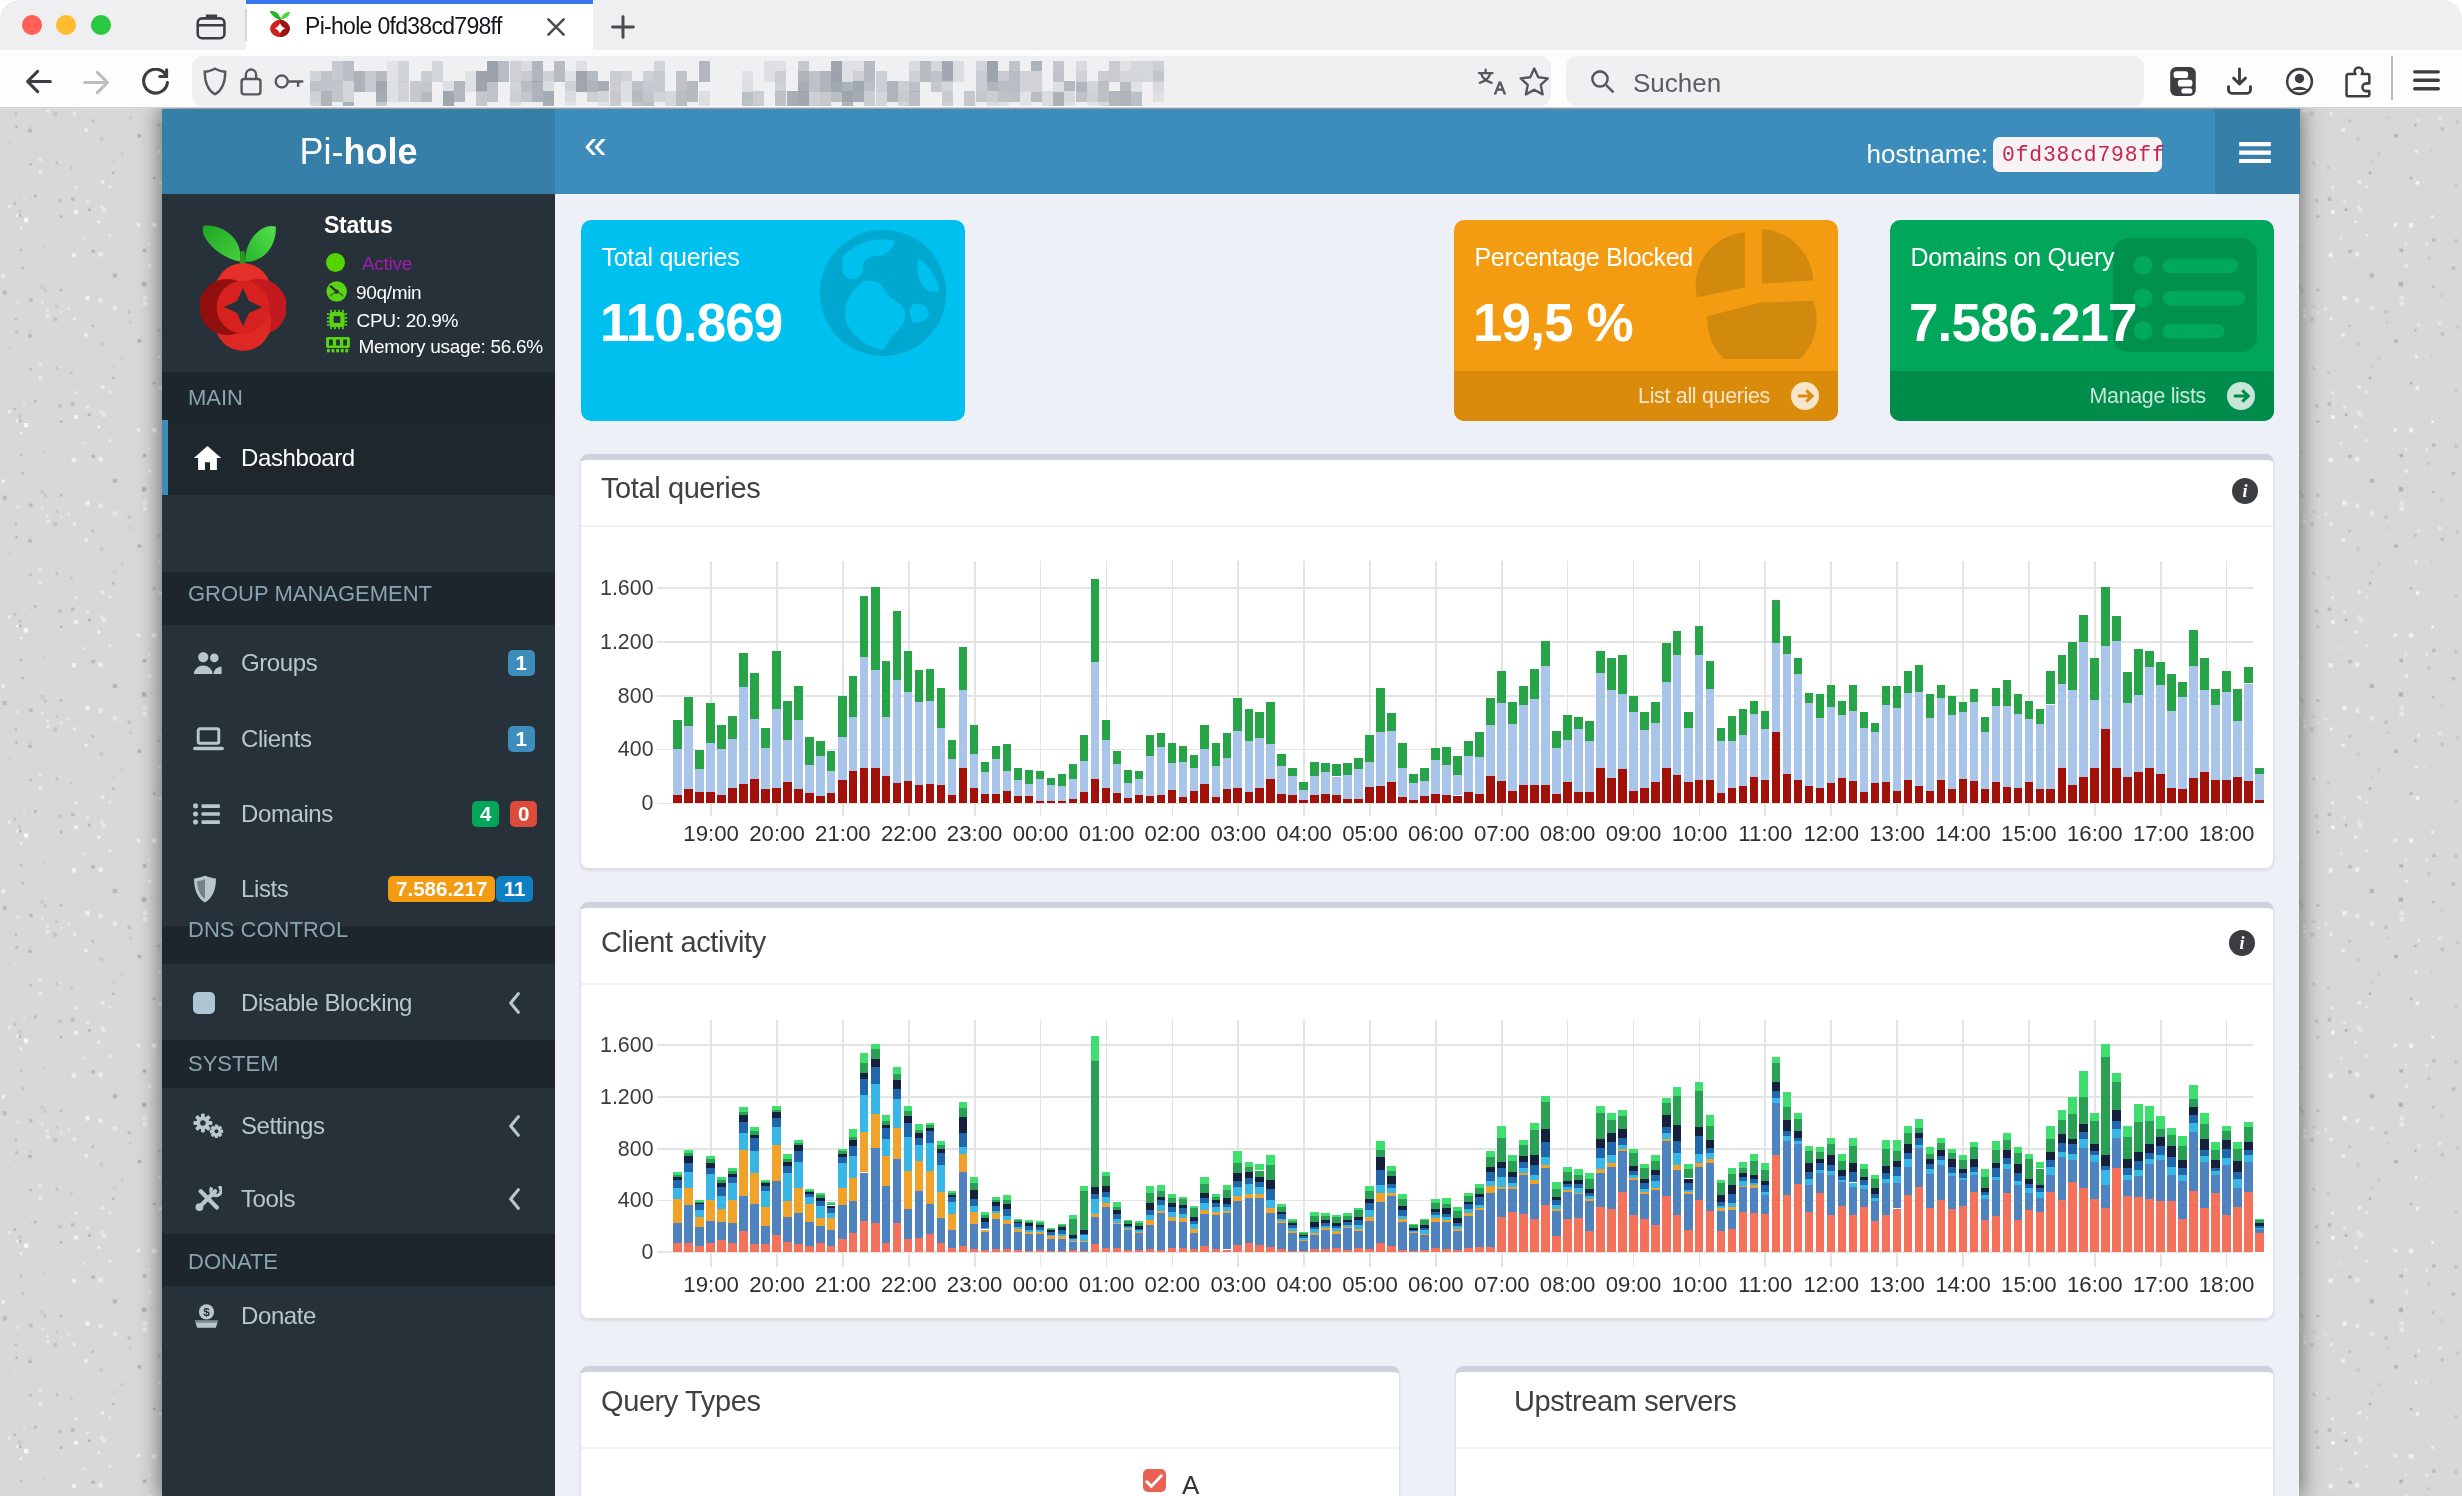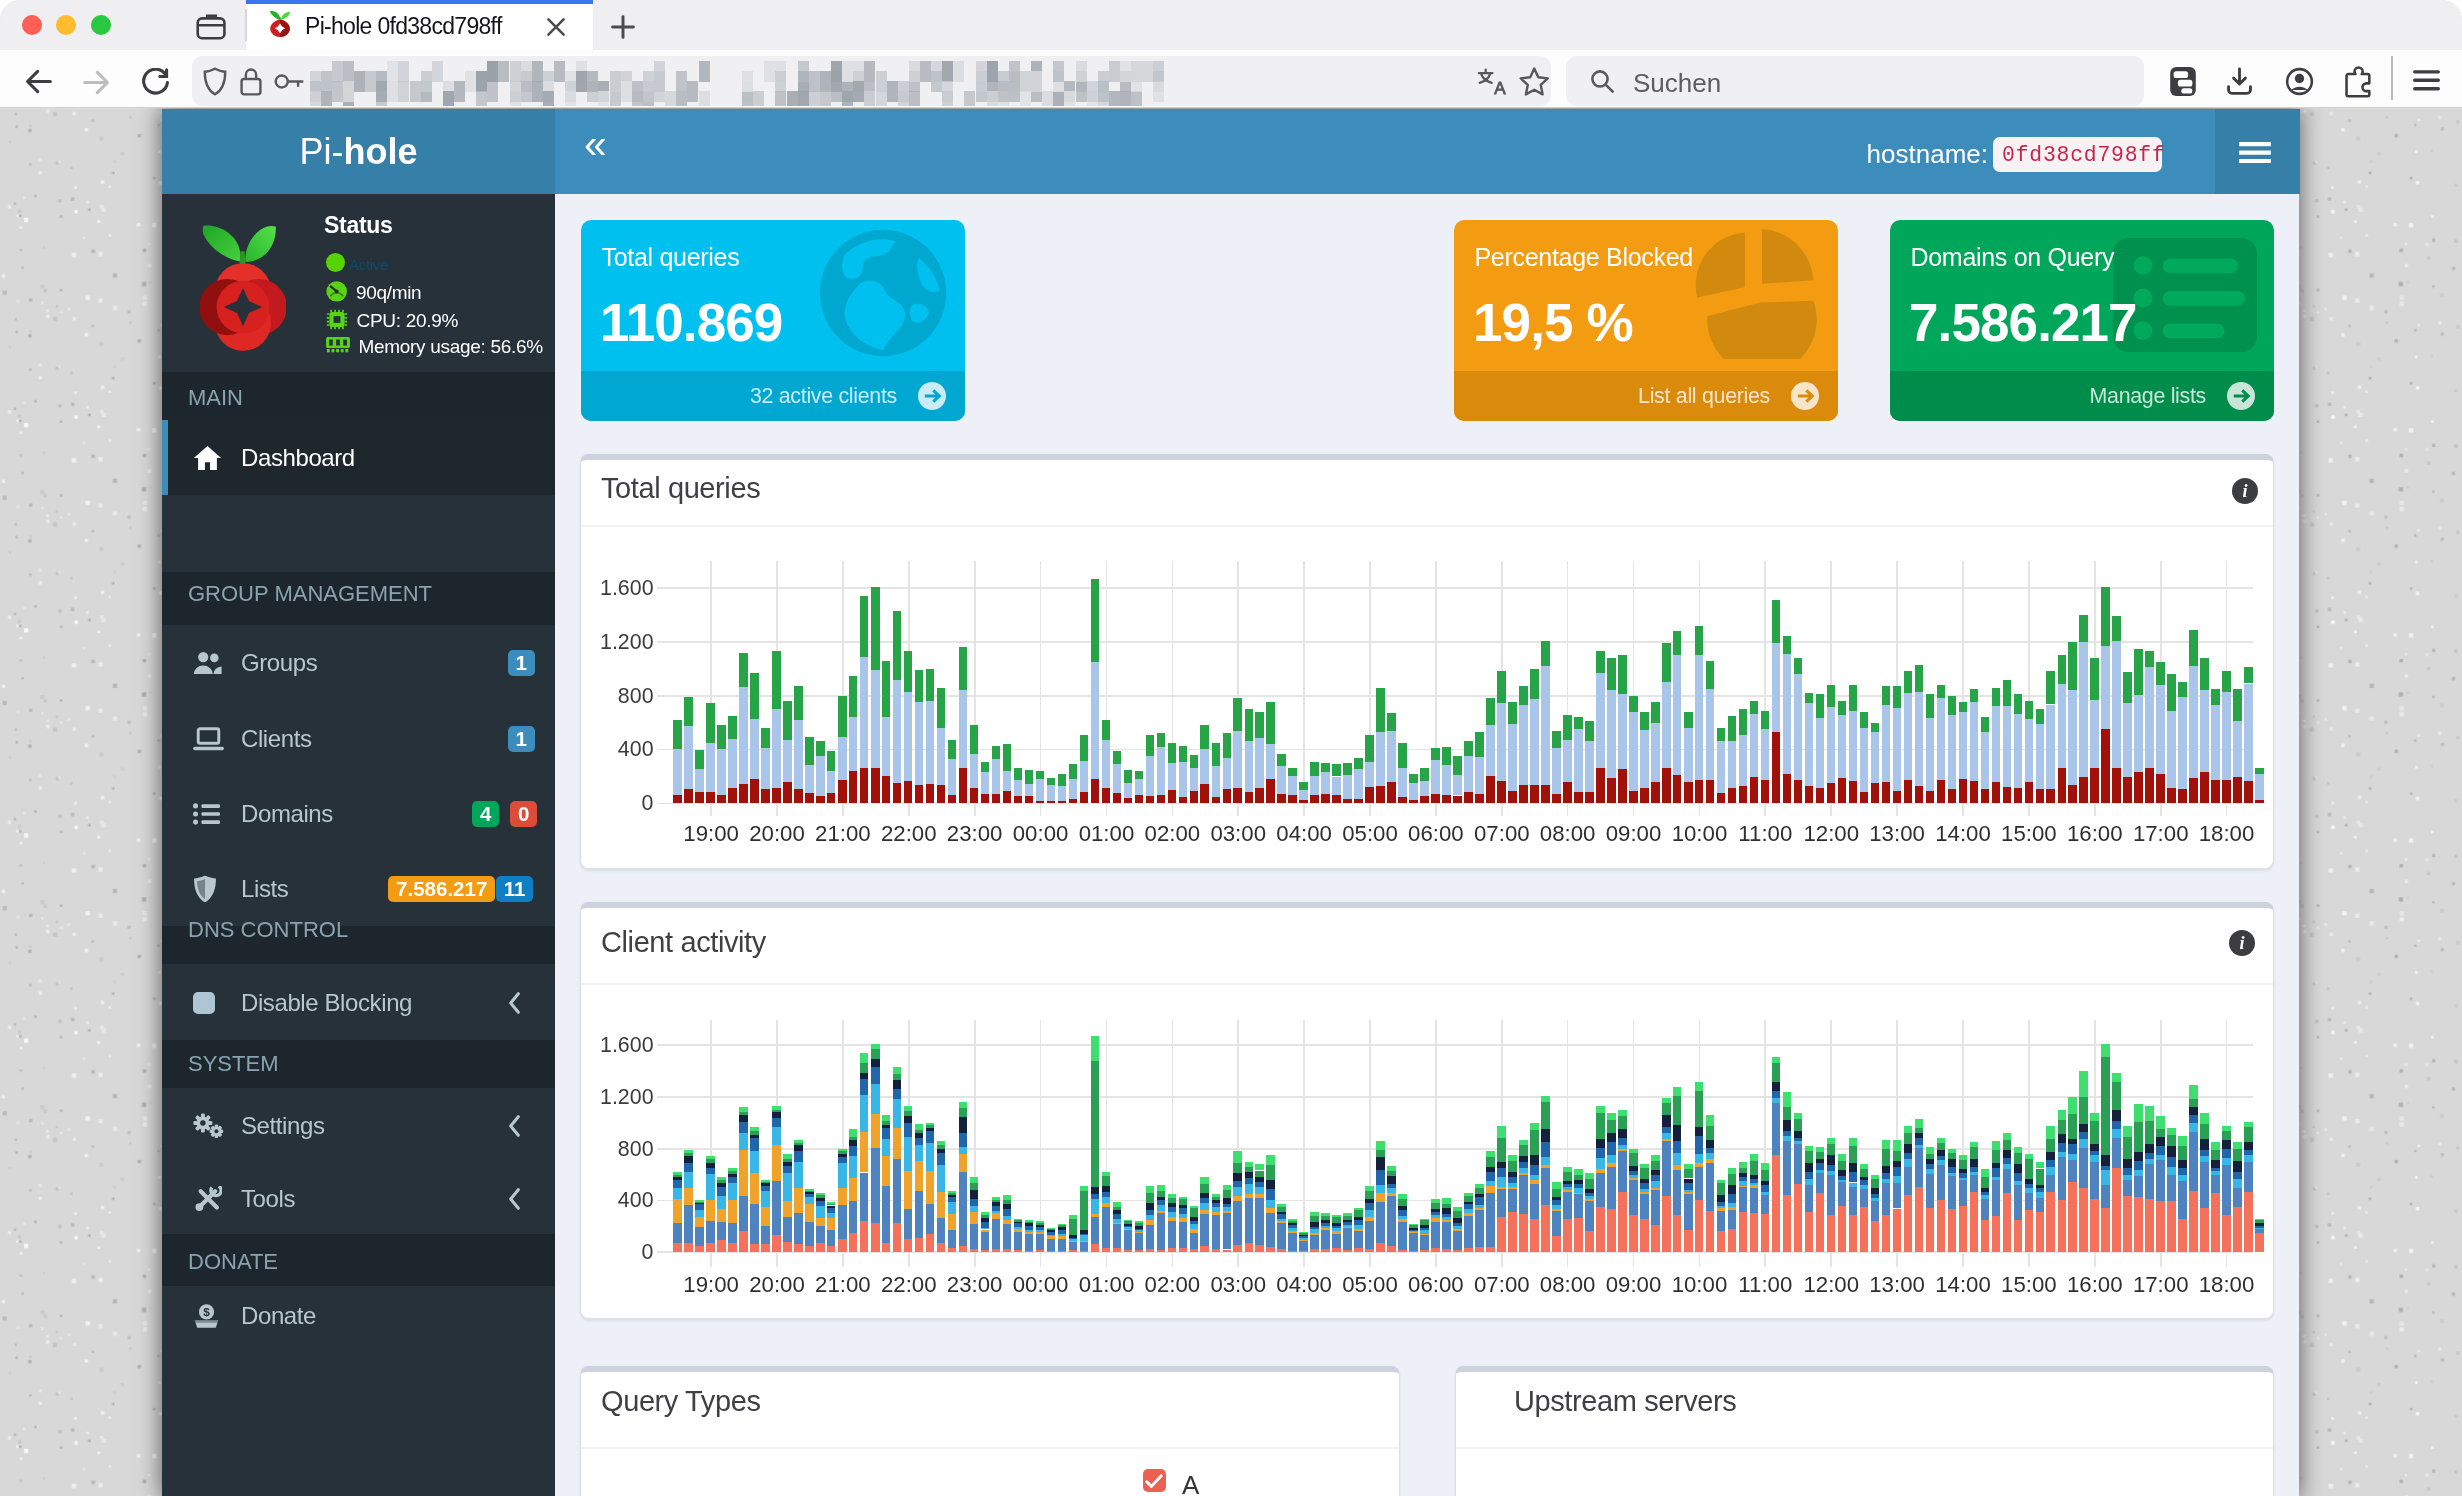--- a/index.html
+++ b/index.html
@@ -183,21 +183,21 @@
 <circle cx="50.5" cy="82" r="33" fill="#e5302a"></circle>
 <circle cx="69" cy="100.5" r="33" fill="#c21a1e"></circle>
 <circle cx="50.5" cy="119" r="33" fill="#dd2824"></circle>
 <circle cx="32" cy="100.5" r="33" fill="#91100f"></circle>
 <circle cx="50.5" cy="100.5" r="31" fill="#d6211f"></circle>
 <path d="M50.5 78 L57.5 93.5 L73 100.5 L57.5 107.5 L50.5 123 L43.5 107.5 L28 100.5 L43.5 93.5 Z" fill="#263139"></path>
 </svg>
       <div class="abs" style="left:162px;top:103px;color:#fff;font-size:23px;font-weight:bold;letter-spacing:-0.3px">Status</div>
       <div class="abs" style="left:164px;top:155px;transform:translateY(-50%);width:256px"><span style="display:inline-block;vertical-align:middle"><svg width="19" height="19" viewBox="0 0 22 22">
             <circle cx="11" cy="11" r="11" fill="#55d400"></circle>
-          </svg></span><span style="color:#0c4a6e;font-size:15px;vertical-align:middle;margin-left:4px;letter-spacing:-0.3px;white-space:nowrap">Active</span></div>
+          </svg></span><span style="color:#a21caf;font-size:19px;vertical-align:middle;margin-left:17px;letter-spacing:-0.3px;white-space:nowrap">Active</span></div>
       <div class="abs" style="left:164px;top:184px;transform:translateY(-50%);width:256px"><span style="display:inline-block;vertical-align:middle"><svg width="21.4" height="21.4" viewBox="0 0 25 25">
             <circle cx="12.5" cy="12.5" r="12" fill="#59d414"></circle>
             <path d="M12.5 12.5 L5.5 6.5" stroke="#222d32" stroke-width="2.6" stroke-linecap="round"></path>
             <circle cx="12.5" cy="12.5" r="2.4" fill="#263139"></circle>
             <path d="M5 18 a9 9 0 0 1 15 0" fill="none" stroke="#222d32" stroke-width="2" opacity="0.55"></path>
           </svg></span><span style="color:#fff;font-size:19px;vertical-align:middle;margin-left:8.5px;letter-spacing:-0.3px;white-space:nowrap">90q/min</span></div>
       <div class="abs" style="left:164px;top:212px;transform:translateY(-50%);width:256px"><span style="display:inline-block;vertical-align:middle"><svg width="22" height="21.4" viewBox="0 0 26 25">
             <g stroke="#59d414" stroke-width="2">
               <path d="M6 1 V4 M10.7 1 V4 M15.4 1 V4 M20 1 V4 M6 21 V24 M10.7 21 V24 M15.4 21 V24 M20 21 V24 M1 6 H4 M1 10.5 H4 M1 15 H4 M1 19 H4 M22 6 H25 M22 10.5 H25 M22 15 H25 M22 19 H25"></path>
             </g>
@@ -338,27 +338,20 @@
 <div class="card" style="left:419px;background:#00c0ef">
         <svg class="abs" style="left:237px;top:9.4px" width="131" height="128" viewBox="0 0 153 150">
 <circle cx="76" cy="75" r="74" fill="#00a7ce"></circle>
 <path d="M30 31 C45 15 70 8 90 14 C86 26 78 32 66 32 C58 32 52 38 52 46 C52 55 45 60 36 58 C28 56 26 44 30 31 Z" fill="#00c0ef"></path>
 <path d="M52 62 C62 58 74 62 78 72 C82 81 92 83 98 90 C105 98 102 110 94 118 C88 124 80 134 76 142 C60 140 42 128 34 112 C28 99 32 84 40 74 C44 69 48 64 52 62 Z" fill="#00c0ef"></path>
 <path d="M118 34 C130 44 140 58 142 72 C134 76 124 72 120 62 C116 52 114 42 118 34 Z" fill="#00c0ef"></path>
 <path d="M112 88 C120 86 128 90 130 98 C126 108 118 112 110 108 C106 100 106 92 112 88 Z" fill="#00c0ef"></path>
 </svg>
         <div class="ct">Total queries</div>
         <div class="cn" style="left:19px">110.869</div>
-        <div class="cf" style="background:#00a7d0">
-          <div class="cft">32 active clients</div>
-          <svg class="abs" style="right:19px;top:50%;transform:translateY(-50%)" width="28" height="28" viewBox="0 0 33 33">
-            <circle cx="16.5" cy="16.5" r="16.5" fill="#fff" opacity="0.78"></circle>
-            <path d="M8 16.5 H24 M18 10 L25 16.5 L18 23" stroke="#00a7d0" stroke-width="3.6" fill="none"></path>
-          </svg>
-        </div>
       </div>
       <div class="card" style="left:1292px;background:#f39c12">
         <svg class="abs" style="left:231px;top:8.5px" width="137" height="130" viewBox="0 0 160 152">
 <g fill="#d18a0e">
 <path d="M70 4 A62 62 0 0 0 14 80 L70 68 Z"></path>
 <path d="M84 2 A64 64 0 0 1 144 62 L84 66 Z" transform="translate(6,-2)"></path>
 <path d="M146 78 A64 64 0 1 1 22 96 L84 80 Z" transform="translate(4,6)"></path>
 </g>
         </svg>
         <div class="ct">Percentage Blocked</div>

